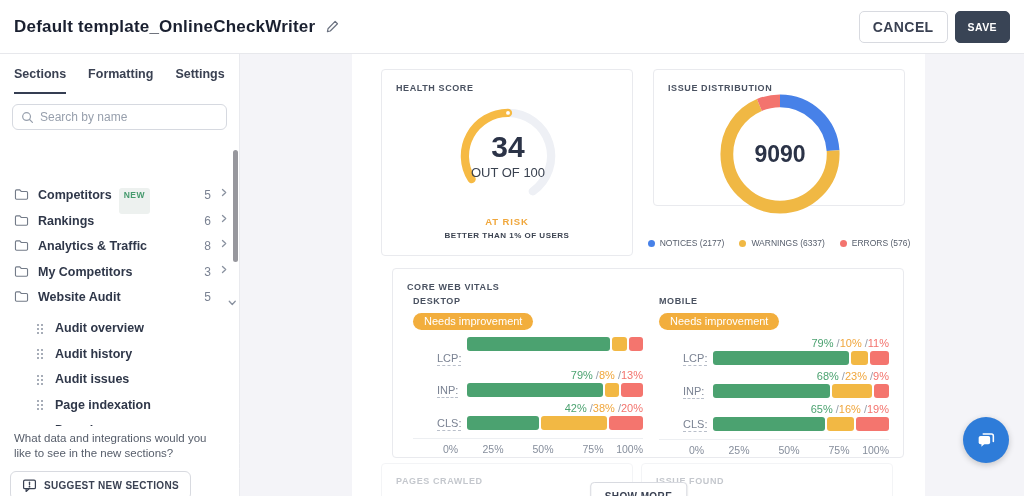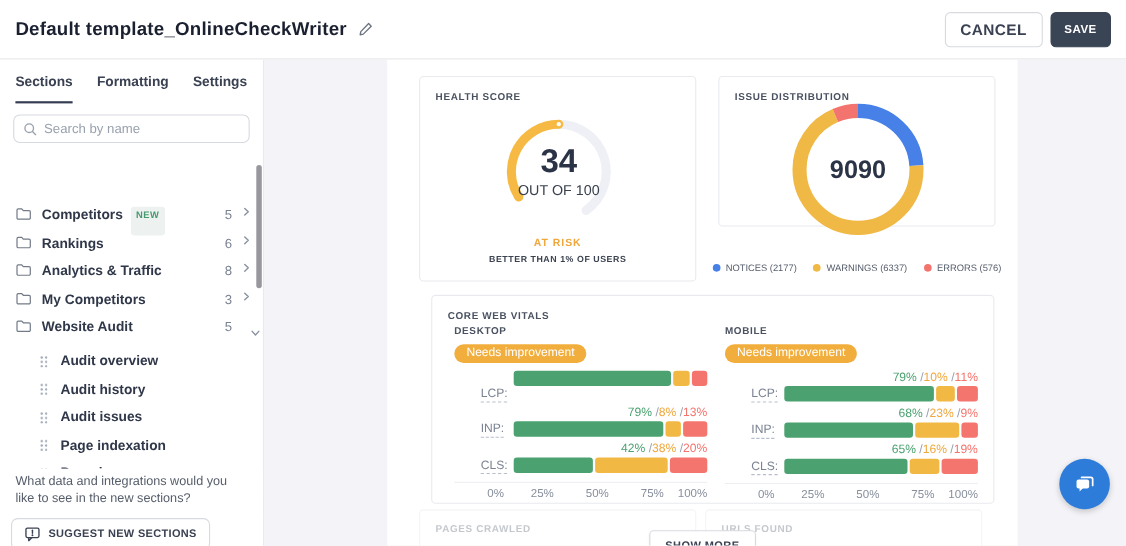--- a/index.html
+++ b/index.html
@@ -414,21 +414,21 @@
               <span class="cwv-tick" style="left: 75%;">75%</span>
               <span class="cwv-tick last" style="left: 100%;">100%</span>
             </div>
           </div></div>
     </div>
 
     <div class="card card-faded" id="card-pages">
       <div class="faded-title">PAGES CRAWLED</div>
     </div>
     <div class="card card-faded" id="card-urls">
-      <div class="faded-title">URLS FOUND</div>
+      <div class="faded-title">ISSUE FOUND</div>
     </div>
 
     <button class="btn-showmore">SHOW MORE</button>
   </div>
 </div>
 
 <div class="chat-btn">
   <span style="display:flex;">
     <svg width="22" height="22" viewBox="0 0 24 24">
       <path d="M9 5.5 h9 a2 2 0 0 1 2 2 v6" fill="none" stroke="#ffffff" stroke-width="1.7" stroke-linecap="round"></path>

